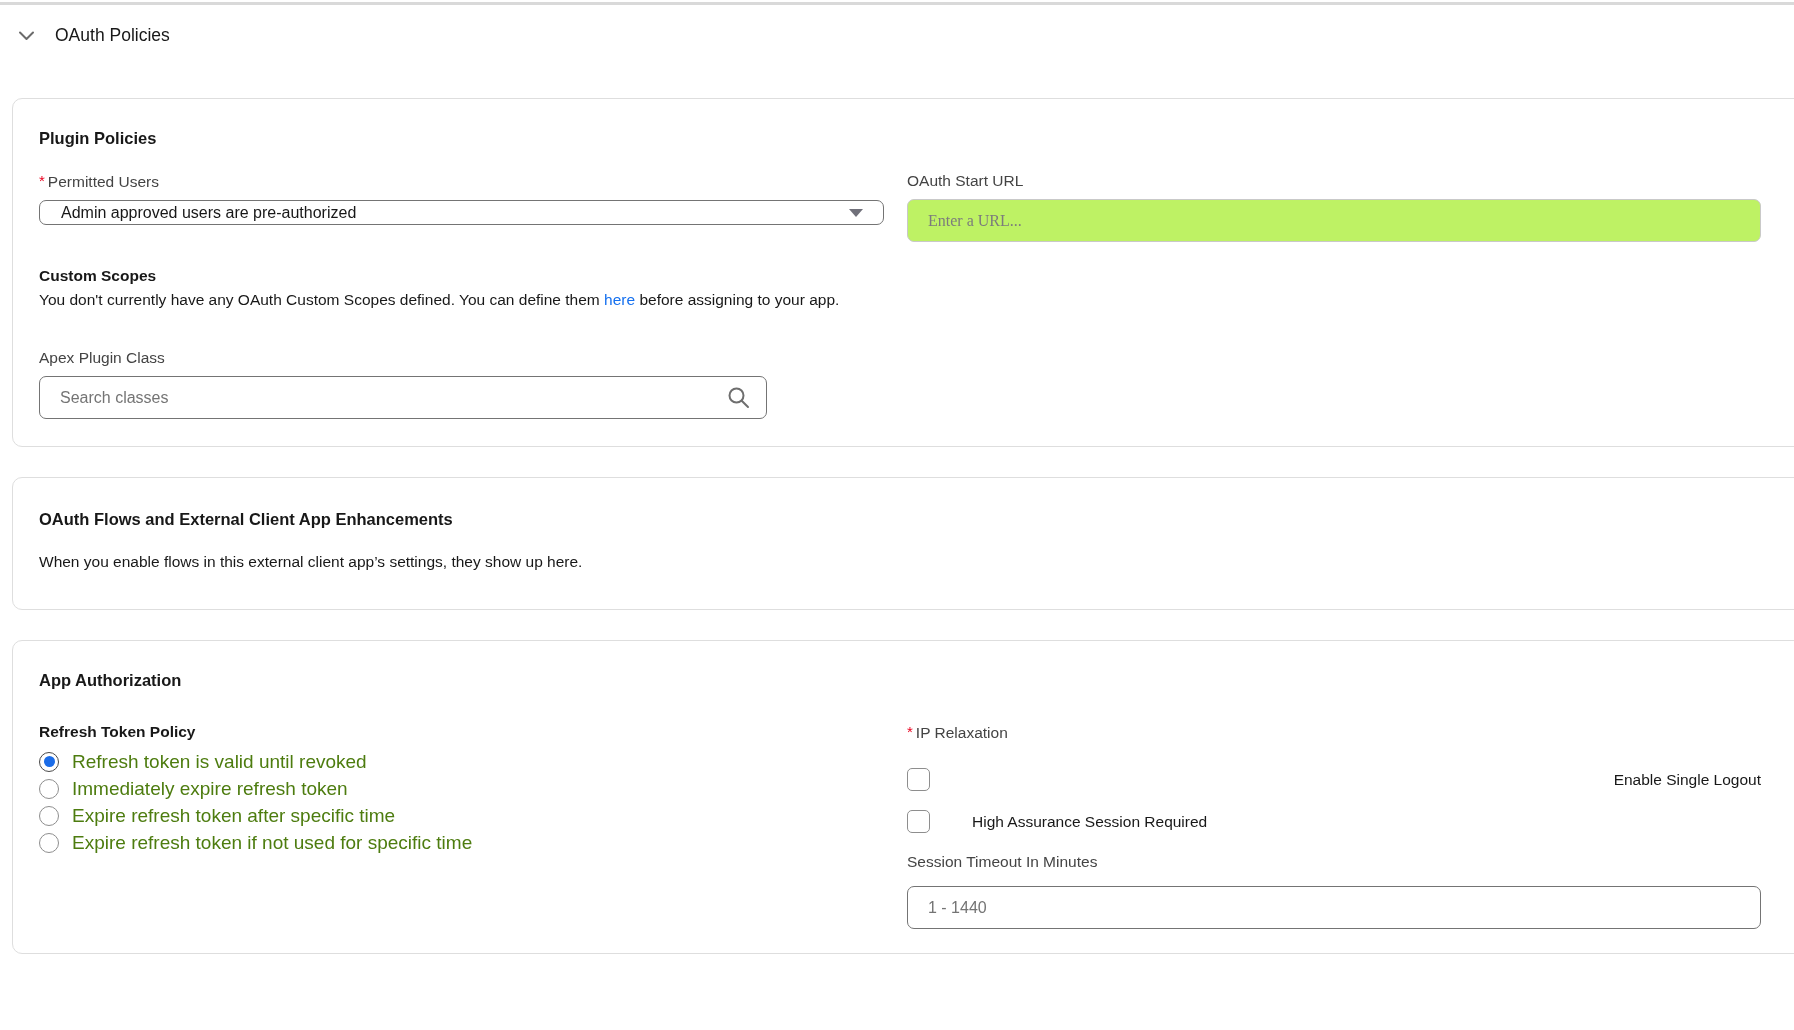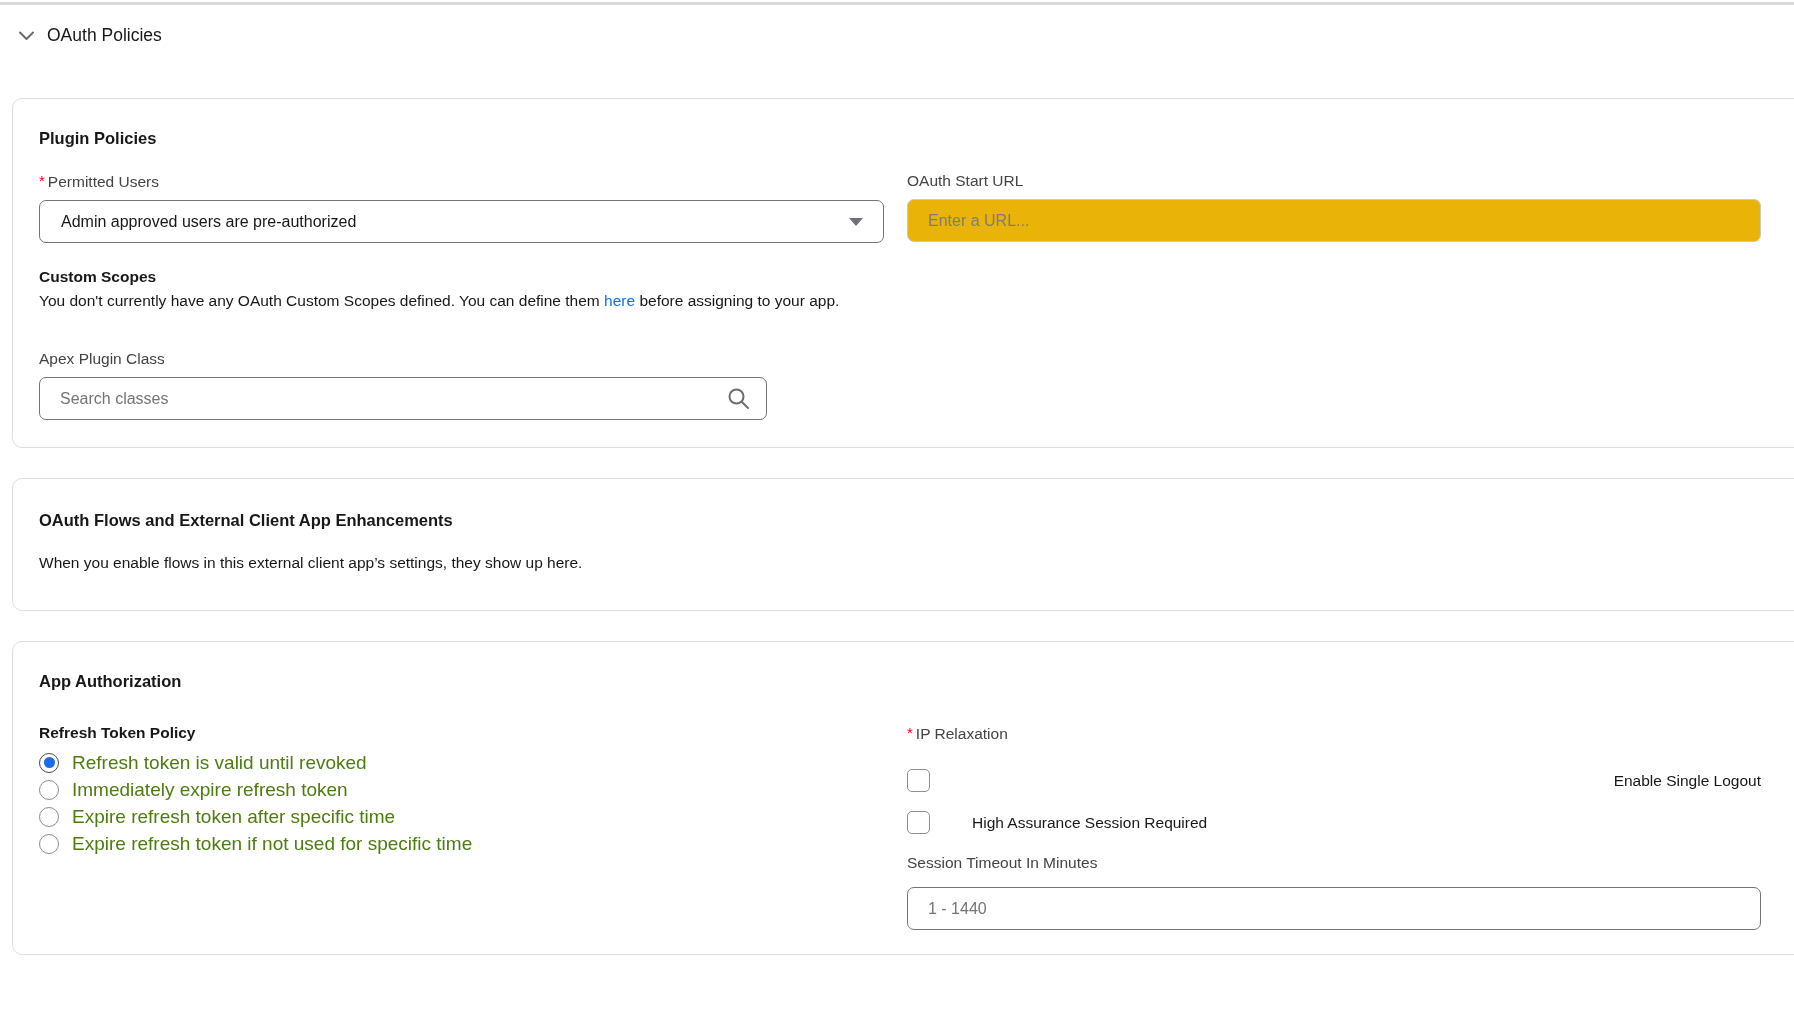--- a/index.html
+++ b/index.html
@@ -1,49 +1,49 @@
 <!DOCTYPE html>
 <html><head>
 <meta charset="utf-8">
 <style>
   * { margin:0; padding:0; box-sizing:border-box; }
   html,body { width:1794px; height:1030px; background:#ffffff; overflow:hidden;
     font-family:"Liberation Sans","DejaVu Sans",sans-serif; color:#181818; }
 
   .top-line { margin-top:2px; height:3px; background:#d9d9d9; width:100%; }
 
-  .section-header { display:flex; align-items:center; gap:11px; margin:20px 0 0 17px; }
+  .section-header { display:flex; align-items:center; gap:19px; margin:20px 0 0 17px; }
   .section-header .chev { width:19px; height:19px; display:inline-flex; align-items:center; justify-content:center; cursor:pointer; }
   .section-title { font-size:17.5px; color:#181818; }
 
   .card { margin-left:12px; width:calc(100% - 12px + 14px);
     border:1px solid #dedede; border-radius:10px; background:#fff;
     padding-left:26px; }
   .card-1 { margin-top:52px; padding-top:30px; padding-bottom:27px; }
   .card-2 { margin-top:30px; padding-top:32px; padding-bottom:36px; }
   .card-3 { margin-top:30px; padding-top:30px; padding-bottom:24px; }
 
   .card-heading { font-size:16.5px; font-weight:bold; color:#181818; }
 
   .grid-2 { display:grid; grid-template-columns:845px 854px; column-gap:23px; }
 
   .field-label { font-size:15.5px; color:#444444; display:block; }
   .req { color:#ea001e; margin-right:3px; font-size:15px; vertical-align:1px; }
 
-  .combobox { height:43px; border:1px solid #747474; border-radius:7px; background:#fff;
+  .combobox { height:25px; border:1px solid #747474; border-radius:7px; background:#fff;
     display:flex; align-items:center; padding:0 20px 0 21px; cursor:pointer; position:relative; }
   .combobox .value { font-size:16px; color:#181818; flex:1; }
   .caret-down { width:0; height:0; border-left:7px solid transparent; border-right:7px solid transparent;
     border-top:8px solid #70707a; }
 
   .text-input { width:100%; height:43px; border:1px solid #747474; border-radius:7px;
     font-size:16px; color:#181818; padding:0 20px; outline:none;
     font-family:"Liberation Sans","DejaVu Sans",sans-serif; }
   .text-input::placeholder { color:#747474; opacity:1; }
-  .text-input.disabled { background:#eab308; border-color:#c9c9c9; }
+  .text-input.disabled { background:#bef264; border-color:#c9c9c9;font-family:Liberation Serif, serif; }
   .text-input.disabled::placeholder { color:#7c7c7c; }
 
   .search-wrap { position:relative; }
   .search-wrap .text-input { padding-right:56px; }
   .search-icon { position:absolute; right:17px; top:10px; width:23px; height:23px; pointer-events:none; }
 
   .para { font-size:15.5px; color:#181818; line-height:22px; }
   .link { color:#1570ef; text-decoration:none; cursor:pointer; }
 
   .sub-heading { font-size:15.5px; font-weight:bold; color:#181818; }

